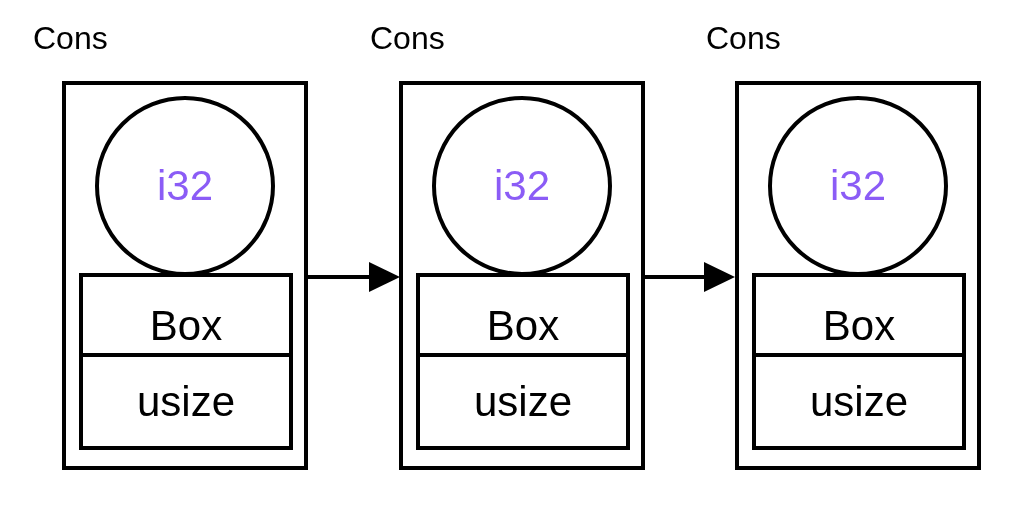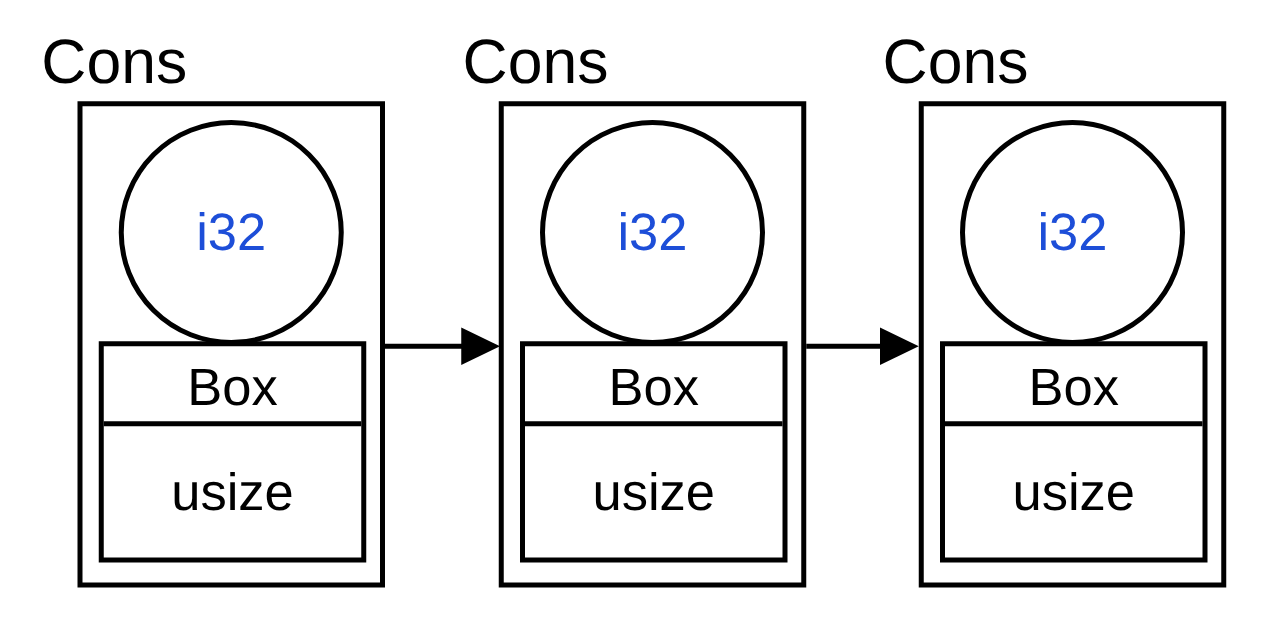--- a/index.html
+++ b/index.html
@@ -23,21 +23,21 @@
     height: 450px;
   }
   .node-group.g1 { left: 62px; }
   .node-group.g2 { left: 399px; }
   .node-group.g3 { left: 735px; }
 
   .node-label {
     position: absolute;
     left: -29px;
     top: 0;
-    font-size: 50px;
+    font-size: 32px;
     color: #000000;
     white-space: nowrap;
   }
   .node-cell {
     position: absolute;
     left: 0;
     top: 61px;
     width: 246px;
     height: 389px;
     border: 4px solid #000000;
@@ -53,41 +53,41 @@
     border: 4px solid #000000;
     border-radius: 50%;
     box-sizing: border-box;
     display: flex;
     align-items: center;
     justify-content: center;
     background: transparent;
   }
   .value-text {
     font-size: 42px;
-    color: #1d4ed8;
+    color: #8b5cf6;
   }
   .ptr-rect {
     position: absolute;
     left: 13px;
     top: 188px;
     width: 214px;
     height: 177px;
     border: 4px solid #000000;
     box-sizing: border-box;
     display: flex;
     flex-direction: column;
     background: transparent;
   }
   .ptr-box-row {
     height: 55px;
     border-bottom: 4px solid #000000;
     display: flex;
     align-items: center;
     justify-content: center;
-    padding-top: 5px;
+    padding-top: 21px;
     box-sizing: content-box;
     font-size: 42px;
   }
   .ptr-usize-row {
     flex: 1;
     display: flex;
     align-items: center;
     justify-content: center;
     padding-top: 0;
     font-size: 42px;

